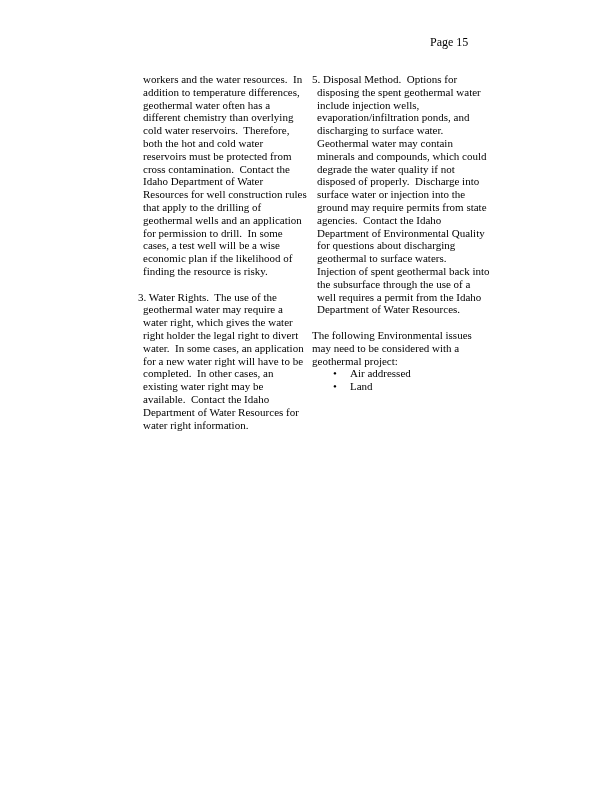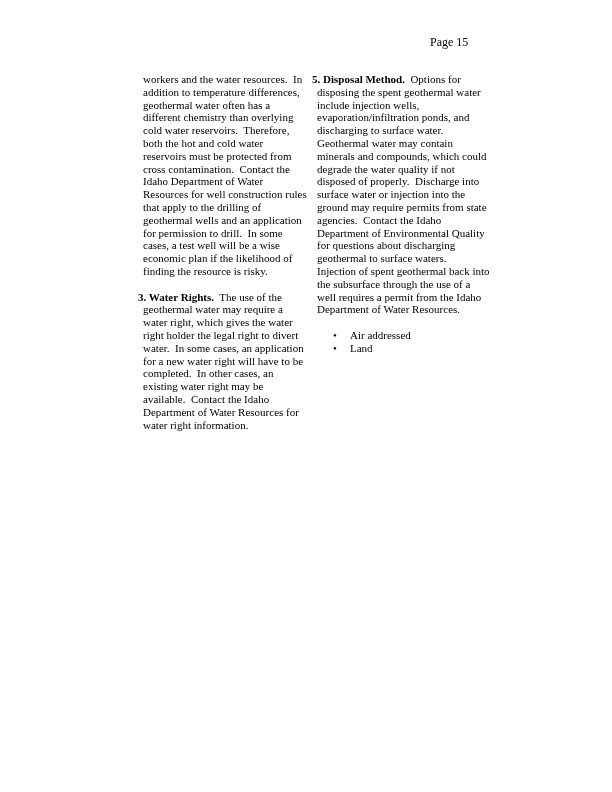--- a/index.html
+++ b/index.html
@@ -33,21 +33,21 @@
   .col p {
     margin: 0 0 12.8px 0;
     white-space: pre-wrap;
   }
   .indented { padding-left: 5px; }
   .hang {
     padding-left: 5px;
     text-indent: -5px;
   }
   .closing { margin-bottom: 0 !important; }
-  b { font-weight: bold; }
+  b { font-weight: normal; }
   .bullet-row {
     position: relative;
     padding-left: 38px;
     white-space: pre-wrap;
   }
   .bullet-glyph {
     position: absolute;
     left: 21px;
     top: 0;
   }
@@ -61,16 +61,17 @@
   <p class="indented">workers and the water resources.  In addition to temperature differences, geothermal water often has a different chemistry than overlying cold water reservoirs.  Therefore, both the hot and cold water reservoirs must be protected from cross contamination.  Contact the Idaho Department of Water Resources for well construction rules that apply to the drilling of geothermal wells and an application for permission to drill.  In some cases, a test well will be a wise economic plan if the likelihood of finding the resource is risky.</p>
 
   <p class="hang"><b><span>3. </span><span>Water Rights.</span></b><span>  The use of the geothermal water may require a water right, which gives the water right holder the legal right to divert water.  In some cases, an application for a new water right will have to be completed.  In other cases, an existing water right may be available.  Contact the Idaho Department of Water Resources for water right information.</span></p>
 
 </div>
 
 <div class="col col-right">
 
   <p class="hang"><b><span>5. </span><span>Disposal Method.</span></b><span>  Options for disposing the spent geothermal water include injection wells, evaporation/infiltration ponds, and discharging to surface water.  Geothermal water may contain minerals and compounds, which could degrade the water quality if not disposed of properly.  Discharge into surface water or injection into the ground may require permits from state agencies.  Contact the Idaho Department of Environmental Quality for questions about discharging geothermal to surface waters.  Injection of spent geothermal back into the subsurface through the use of a well requires a permit from the Idaho Department of Water Resources.</span></p>
 
+  <p class="closing"><span>The following </span><b>Environmental</b><span> issues may need to be considered with a geothermal project:</span></p>
 
   <div class="bullet-row"><span class="bullet-glyph">•</span><span>Air addressed</span></div>
   <div class="bullet-row"><span class="bullet-glyph">•</span><span>Land</span></div>
 </div>
 
 </body></html>

